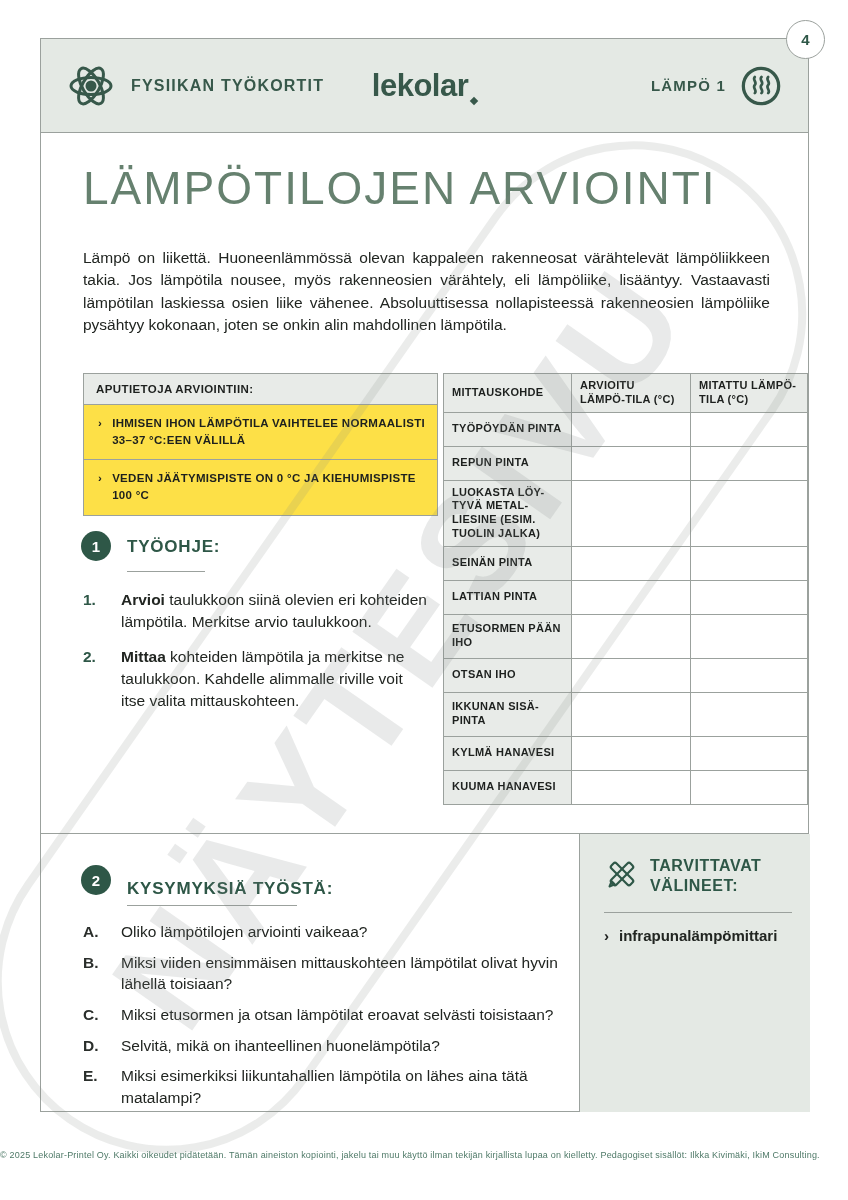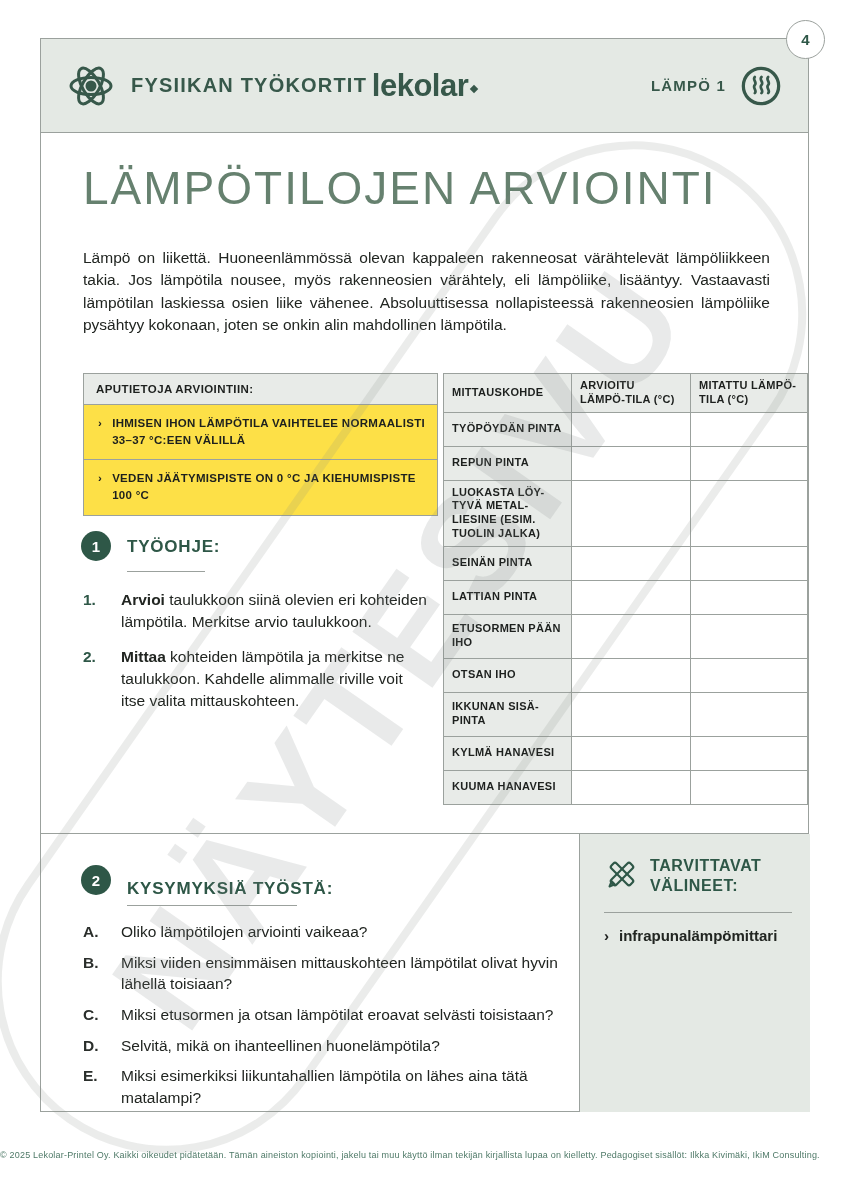--- a/index.html
+++ b/index.html
@@ -13,23 +13,23 @@
     border:1px solid #9ba19d;
   }
   
   .header {
     position:absolute; left:0; top:0; width:100%; height:94px;
     background:#e4e9e4; border-bottom:1px solid #9ba19d;
     display:flex; align-items:center; padding:0 26px;
   }
   .header-left { display:flex; align-items:center; gap:16px; flex:1; }
   .program-title {
-    font-size:20px; font-weight:bold; letter-spacing:1.2px; color:#37584a;
-  }
-  .brand { flex:0 0 auto; display:flex; align-items:center; }
+    font-size:16px; font-weight:bold; letter-spacing:1.2px; color:#37584a;
+  }
+  .brand { flex:0 0 auto; display:flex; align-items:flex-end; }
   .brand-text {
     font-size:31px; font-weight:bold; color:#37584a; letter-spacing:-0.5px;
   }
   .logo-star {
     width:6px; height:6px; background:#37584a; transform:rotate(45deg);
     display:inline-block; margin:6px 0 0 3px;
   }
   .header-right { flex:1; display:flex; align-items:center; justify-content:flex-end; gap:14px;text-align:center; }
   .card-label { font-size:15px; font-weight:bold; letter-spacing:1.2px; color:#37584a; }
   .page-num {

